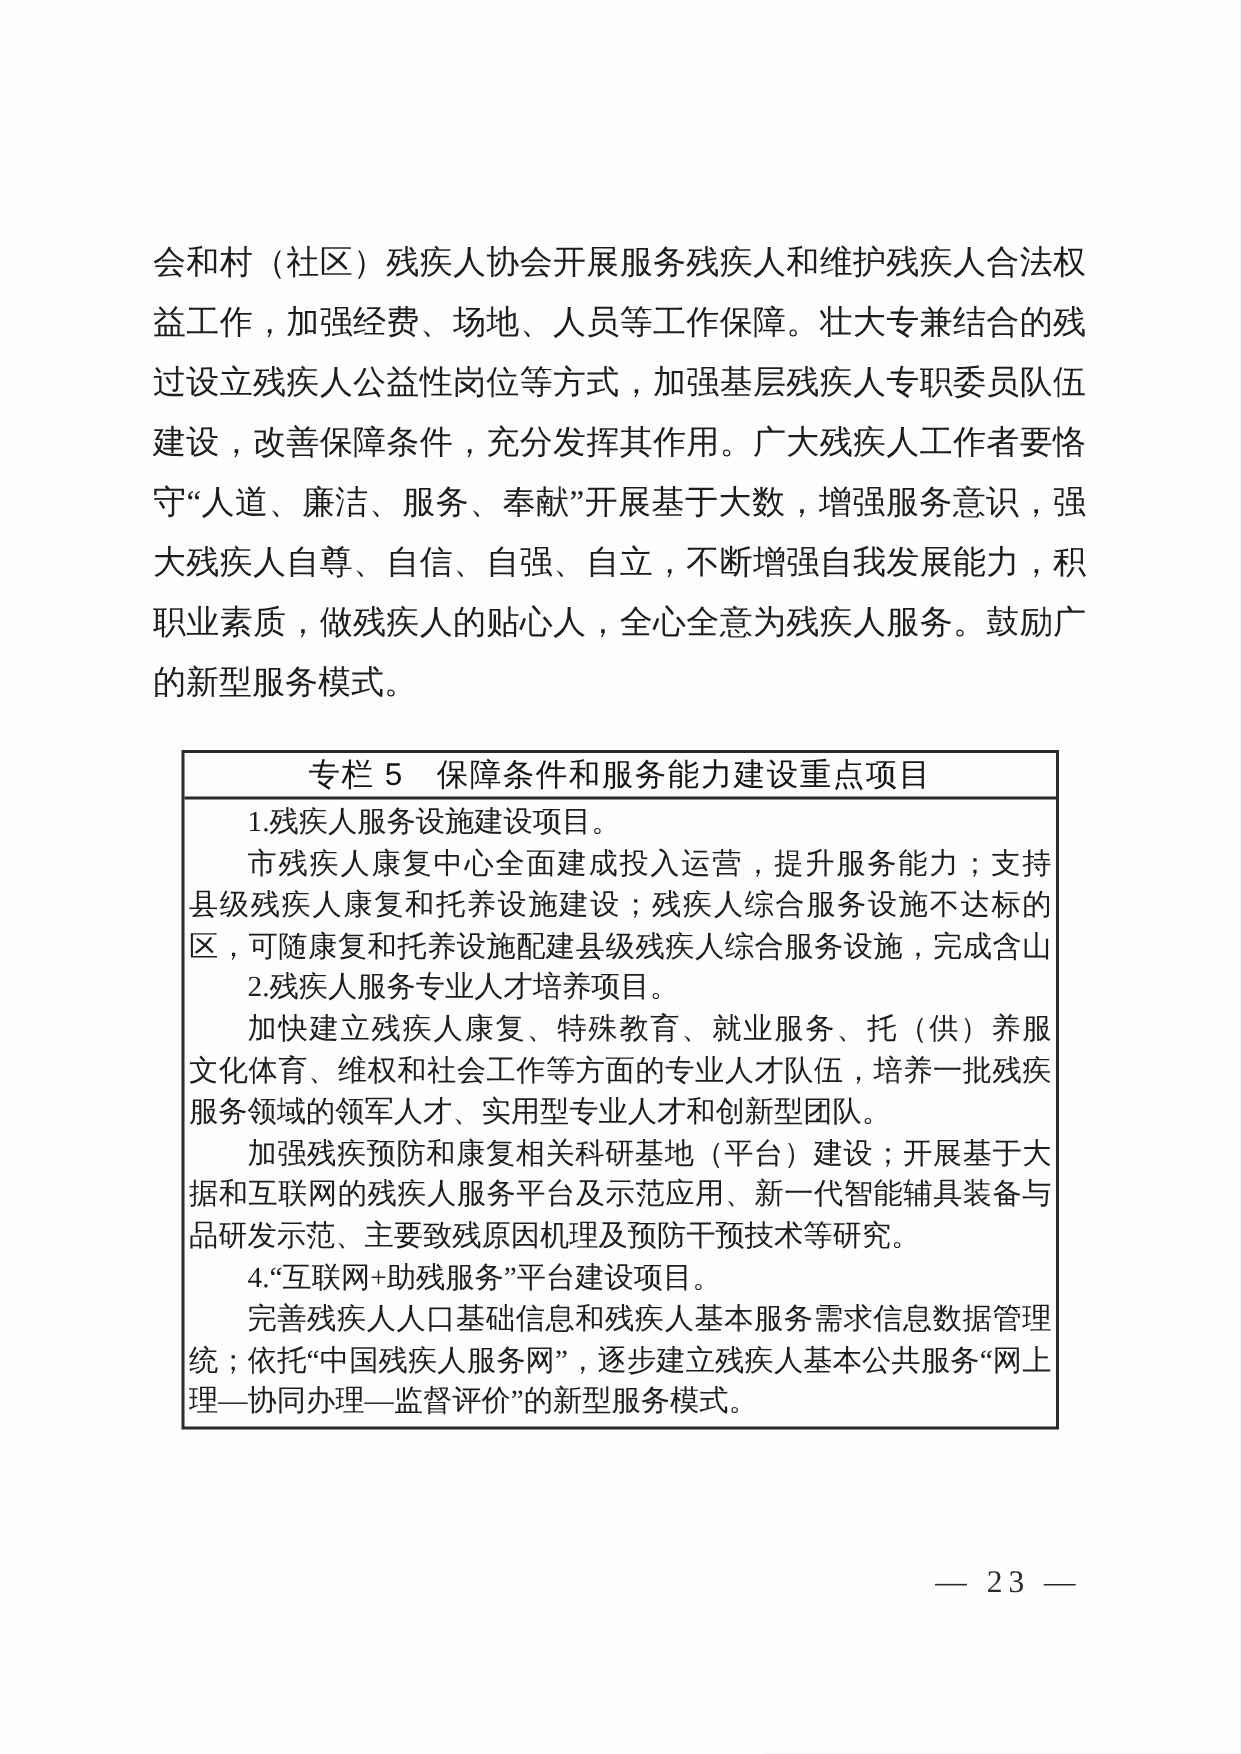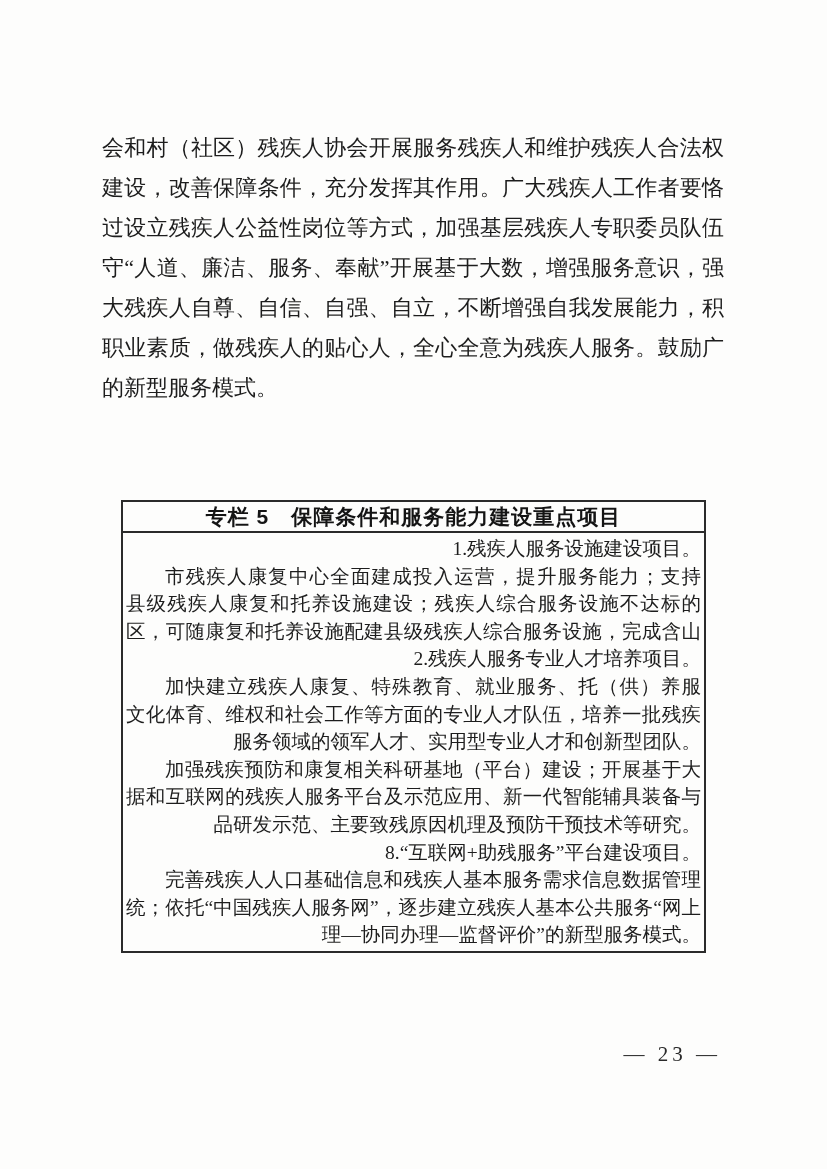--- a/index.html
+++ b/index.html
@@ -14,21 +14,21 @@
     height: 1169px;
     margin: 0 auto;
     background: #fdfdfc;
     color: #1d1d1d;
     overflow: hidden;
   }
   
   .main-text {
     position: absolute;
     left: 102px;
-    top: 128px;
+    top: 155px;
     width: 622px;
   }
   .main-text .line {
     font-size: 22px;
     line-height: 40px;
     height: 40px;
     white-space: nowrap;
     color: #1d1d1d;
   }
   .main-text .line.fl {
@@ -45,36 +45,35 @@
     width: 585px;
     border: 2px solid #2b2b2b;
     background: #fdfdfc;
     box-sizing: border-box;
   }
   .panel-title {
     height: 29px;
     line-height: 29px;
     text-align: center;
     font-family: "Liberation Sans", "DejaVu Sans", sans-serif;
-    font-weight: bold;
+    font-weight: normal;
     font-size: 21px;
     border-bottom: 2px solid #2b2b2b;
     letter-spacing: 1px;
     color: #141414;
   }
   .panel-body {
     padding: 2px 3px 2px 3px;
   }
   .panel-body .pline {
     font-size: 19.5px;
     line-height: 27.6px;
     height: 27.6px;
     white-space: nowrap;
     color: #1d1d1d;
-    text-align: right;
   }
   .panel-body .pline.fl {
     white-space: normal;
     text-align: justify;
     text-align-last: justify;
     overflow: hidden;
   }
   .panel-body .pline.ind {
     text-indent: 2em;
   }
@@ -89,43 +88,44 @@
     text-align: right;
   }
 </style>
 </head>
 <body>
 
 <div class="page">
 
   <div class="main-text">
     <div class="line fl">会和村（社区）残疾人协会开展服务残疾人和维护残疾人合法权</div>
+    <div class="line fl">益工作，加强经费、场地、人员等工作保障。壮大专兼结合的残</div>
+    <div class="line fl">过设立残疾人公益性岗位等方式，加强基层残疾人专职委员队伍</div>
     <div class="line fl">建设，改善保障条件，充分发挥其作用。广大残疾人工作者要恪</div>
-    <div class="line fl">过设立残疾人公益性岗位等方式，加强基层残疾人专职委员队伍</div>
     <div class="line fl">守“人道、廉洁、服务、奉献”开展基于大数，增强服务意识，强化</div>
     <div class="line fl">大残疾人自尊、自信、自强、自立，不断增强自我发展能力，积</div>
     <div class="line fl">职业素质，做残疾人的贴心人，全心全意为残疾人服务。鼓励广</div>
     <div class="line">的新型服务模式。</div>
   </div>
 
   <div class="panel">
     <div class="panel-title">专栏 5　保障条件和服务能力建设重点项目</div>
     <div class="panel-body">
       <div class="pline ind">1.残疾人服务设施建设项目。</div>
       <div class="pline ind fl">市残疾人康复中心全面建成投入运营，提升服务能力；支持市、</div>
       <div class="pline fl">县级残疾人康复和托养设施建设；残疾人综合服务设施不达标的县、</div>
       <div class="pline fl">区，可随康复和托养设施配建县级残疾人综合服务设施，完成含山县、</div>
       <div class="pline ind">2.残疾人服务专业人才培养项目。</div>
       <div class="pline ind fl">加快建立残疾人康复、特殊教育、就业服务、托（供）养服务、</div>
       <div class="pline fl">文化体育、维权和社会工作等方面的专业人才队伍，培养一批残疾人</div>
       <div class="pline">服务领域的领军人才、实用型专业人才和创新型团队。</div>
       <div class="pline ind fl">加强残疾预防和康复相关科研基地（平台）建设；开展基于大数</div>
       <div class="pline fl">据和互联网的残疾人服务平台及示范应用、新一代智能辅具装备与产</div>
       <div class="pline">品研发示范、主要致残原因机理及预防干预技术等研究。</div>
-      <div class="pline ind">8.“互联网+助残服务”平台建设项目。</div>
+      <div class="pline ind">4.“互联网+助残服务”平台建设项目。</div>
       <div class="pline ind fl">完善残疾人人口基础信息和残疾人基本服务需求信息数据管理系</div>
       <div class="pline fl">统；依托“中国残疾人服务网”，逐步建立残疾人基本公共服务“网上受</div>
       <div class="pline">理—协同办理—监督评价”的新型服务模式。</div>
     </div>
   </div>
 
   <div class="page-number">— 23 —</div>
 
 </div>
 

